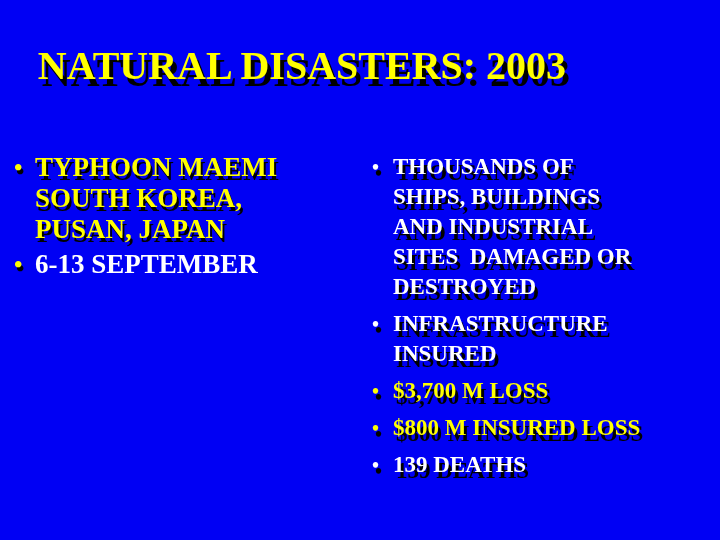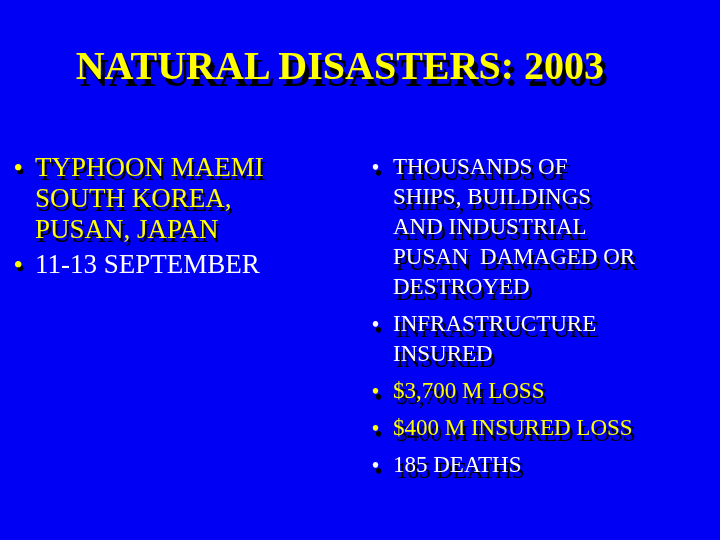--- a/index.html
+++ b/index.html
@@ -20,21 +20,21 @@
     background: #0000f4;
     box-sizing: border-box;
   }
 
   
   #title-block {
     position: absolute;
     left: 0;
     top: 44px;
     width: 604px;
-    text-align: right;
+    text-align: center;
   }
   #slide-title {
     display: inline-block;
     font-size: 40px;
     line-height: 44px;
     font-weight: bold;
     color: #ffff00;
     letter-spacing: 0px;
     text-shadow: 4px 7px 0 #000000;
     white-space: nowrap;
@@ -68,21 +68,21 @@
     padding: 0 0 0 27px;
   }
   .bullet-mark {
     position: absolute;
     left: 6px;
     font-weight: bold;
     line-height: inherit;
   }
   .bullet-text {
     display: block;
-    font-weight: normal;
+    font-weight: bold;
     white-space: pre-wrap;
   }
 
   
   #left-column .bullet-item {
     font-size: 27px;
     line-height: 31px;
     margin-bottom: 4px;
   }
   #left-column .bullet-mark { font-size: 24px; }
@@ -117,53 +117,53 @@
 
       <div class="bullet-item">
         <span class="bullet-mark c-yellow shadow-soft">•</span>
         <span class="bullet-text c-yellow shadow-soft">TYPHOON MAEMI
 SOUTH KOREA,
 PUSAN, JAPAN</span>
       </div>
 
       <div class="bullet-item">
         <span class="bullet-mark c-yellow shadow-soft">•</span>
-        <span class="bullet-text c-white no-shadow">11-13 SEPTEMBER</span>
+        <span class="bullet-text c-white no-shadow">6-13 SEPTEMBER</span>
       </div>
 
     </div>
 
     <div class="column" id="right-column">
 
       <div class="bullet-item">
         <span class="bullet-mark c-white shadowed">•</span>
         <span class="bullet-text c-white shadowed">THOUSANDS OF
 SHIPS, BUILDINGS
 AND INDUSTRIAL
-PUSAN  DAMAGED OR
+SITES  DAMAGED OR
 DESTROYED</span>
       </div>
 
       <div class="bullet-item">
         <span class="bullet-mark c-white shadowed">•</span>
         <span class="bullet-text c-white shadowed">INFRASTRUCTURE
 INSURED</span>
       </div>
 
       <div class="bullet-item">
         <span class="bullet-mark c-yellow shadowed">•</span>
         <span class="bullet-text c-yellow shadowed">$3,700 M LOSS</span>
       </div>
 
       <div class="bullet-item">
         <span class="bullet-mark c-yellow shadowed">•</span>
-        <span class="bullet-text c-yellow shadowed">$400 M INSURED LOSS</span>
+        <span class="bullet-text c-yellow shadowed">$800 M INSURED LOSS</span>
       </div>
 
       <div class="bullet-item">
         <span class="bullet-mark c-white shadowed">•</span>
-        <span class="bullet-text c-white shadowed">185 DEATHS</span>
+        <span class="bullet-text c-white shadowed">139 DEATHS</span>
       </div>
 
     </div>
 
   </div>
 </div>
 
 </body></html>

